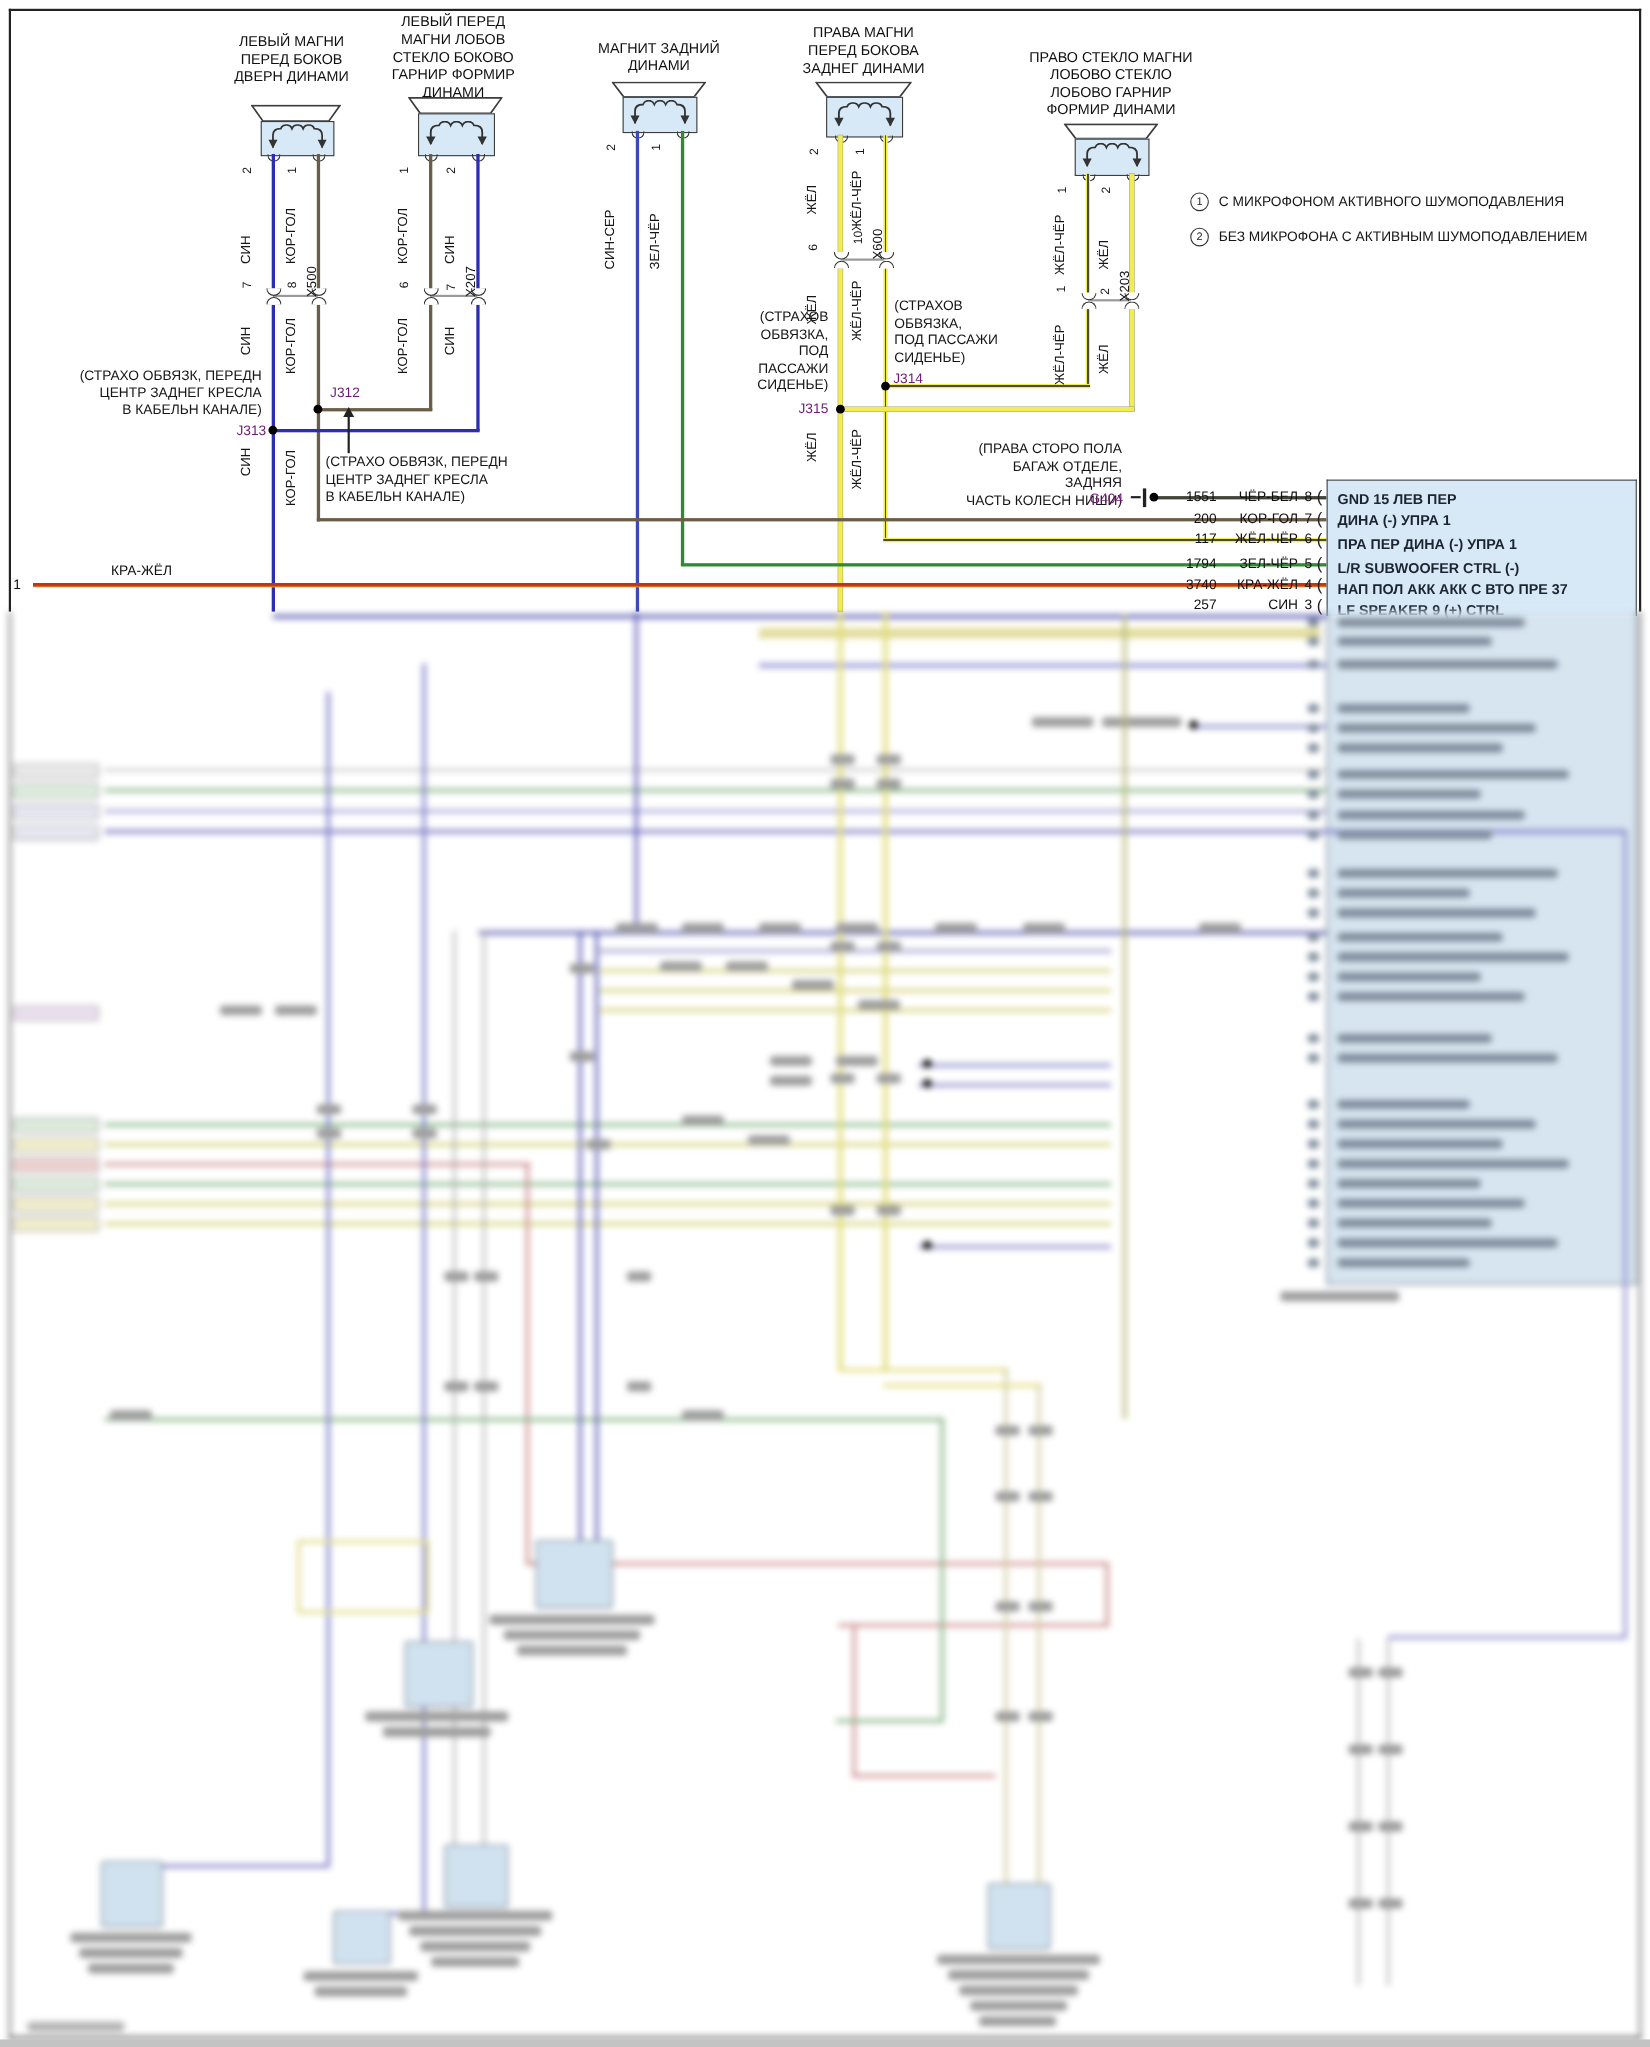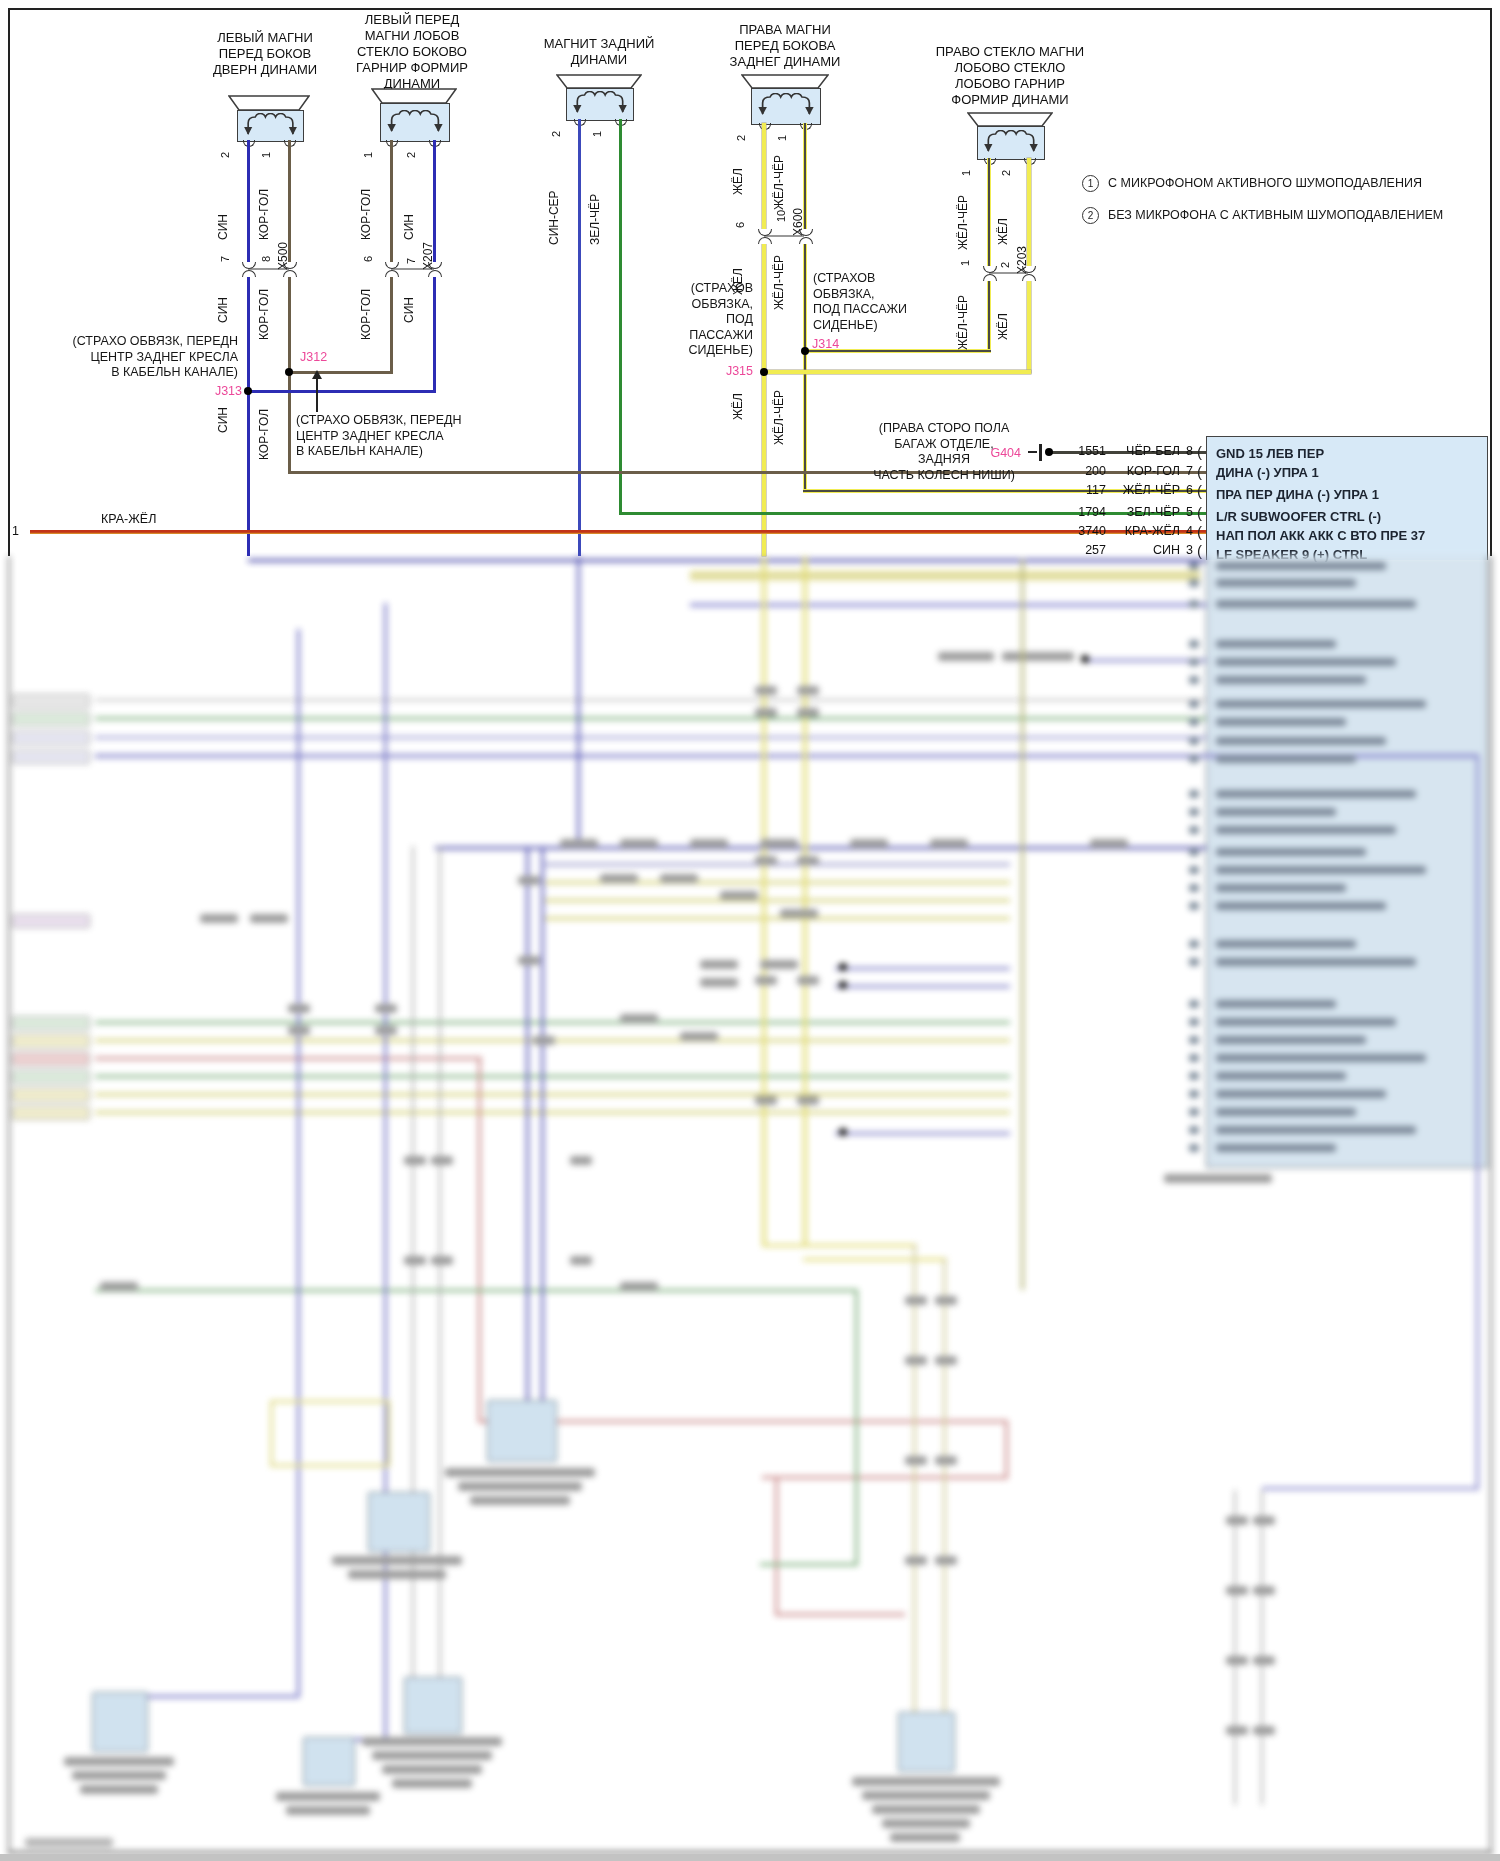--- a/index.html
+++ b/index.html
@@ -12,21 +12,21 @@
       transform:rotate(-90deg);transform-origin:0 100%;height:16px;line-height:16px;}
   .cup{position:absolute;width:10px;height:6px;border:1.5px solid #333;border-top:none;
        border-radius:0 0 9px 9px;background:transparent;}
   .bkd{position:absolute;width:12px;height:6px;border:1.6px solid #333;border-top:none;
        border-radius:0 0 10px 10px;background:#fff;}
   .bku{position:absolute;width:12px;height:6px;border:1.6px solid #333;border-bottom:none;
        border-radius:10px 10px 0 0;background:#fff;}
   .dot{position:absolute;width:8px;height:8px;border-radius:50%;background:#000;}
   .note{position:absolute;font-size:12.5px;line-height:15.5px;color:#161616;}
   .spkl{position:absolute;font-size:13px;line-height:16px;text-align:center;color:#101010;}
-  .jl{position:absolute;font-size:12.5px;color:#ec4899;}
+  .jl{position:absolute;font-size:12.5px;color:#701a75;}
   .num{position:absolute;font-size:12.5px;color:#111;white-space:nowrap;}
   .fx{position:absolute;font-size:13px;color:#1c2430;white-space:nowrap;font-weight:bold;}
   .hk{position:absolute;font-size:15px;color:#222;line-height:15px;}
   .sbox{position:absolute;background:#d7e9f7;border:1.4px solid #3d3d3d;}
   .trap{position:absolute;}
   .fncirc{position:absolute;width:15px;height:15px;border:1.3px solid #333;border-radius:50%;
           font-size:10px;line-height:15px;text-align:center;color:#222;}
   .bar{position:absolute;border-radius:3px;background:#8e9aaa;}
   .gbar{position:absolute;border-radius:3px;background:#9a9a9a;}
   .chip{position:absolute;border:1px solid #9a9a9a;border-radius:2px;}
@@ -268,21 +268,21 @@
     <div>ПОД</div>
     <div>ПАССАЖИ</div>
     <div>СИДЕНЬЕ)</div>
   </div>
   <div class="note" style="left:813px;top:271px;width:130px;">
     <div>(СТРАХОВ</div>
     <div>ОБВЯЗКА,</div>
     <div>ПОД ПАССАЖИ</div>
     <div>СИДЕНЬЕ)</div>
   </div>
-  <div class="note" style="left:868px;top:421px;width:152px;text-align:center;">
+  <div class="note" style="left:868px;top:401px;width:152px;text-align:right;">
     <div>(ПРАВА СТОРО ПОЛА</div>
     <div>БАГАЖ ОТДЕЛЕ, ЗАДНЯЯ</div>
     <div>ЧАСТЬ КОЛЕСН НИШИ)</div>
   </div>
   <div class="jl" style="left:985px;top:446px;width:36px;text-align:right;">G404</div>
   <div class="hw" style="left:1028px;top:451px;width:9px;height:2px;background:#222;"></div>
   <div class="vw" style="left:1039px;top:444px;width:2.5px;height:17px;background:#222;"></div>
   <div class="dot" style="left:1045px;top:448px;"></div>
 
   <div class="fncirc" style="left:1082px;top:175px;">1</div>

